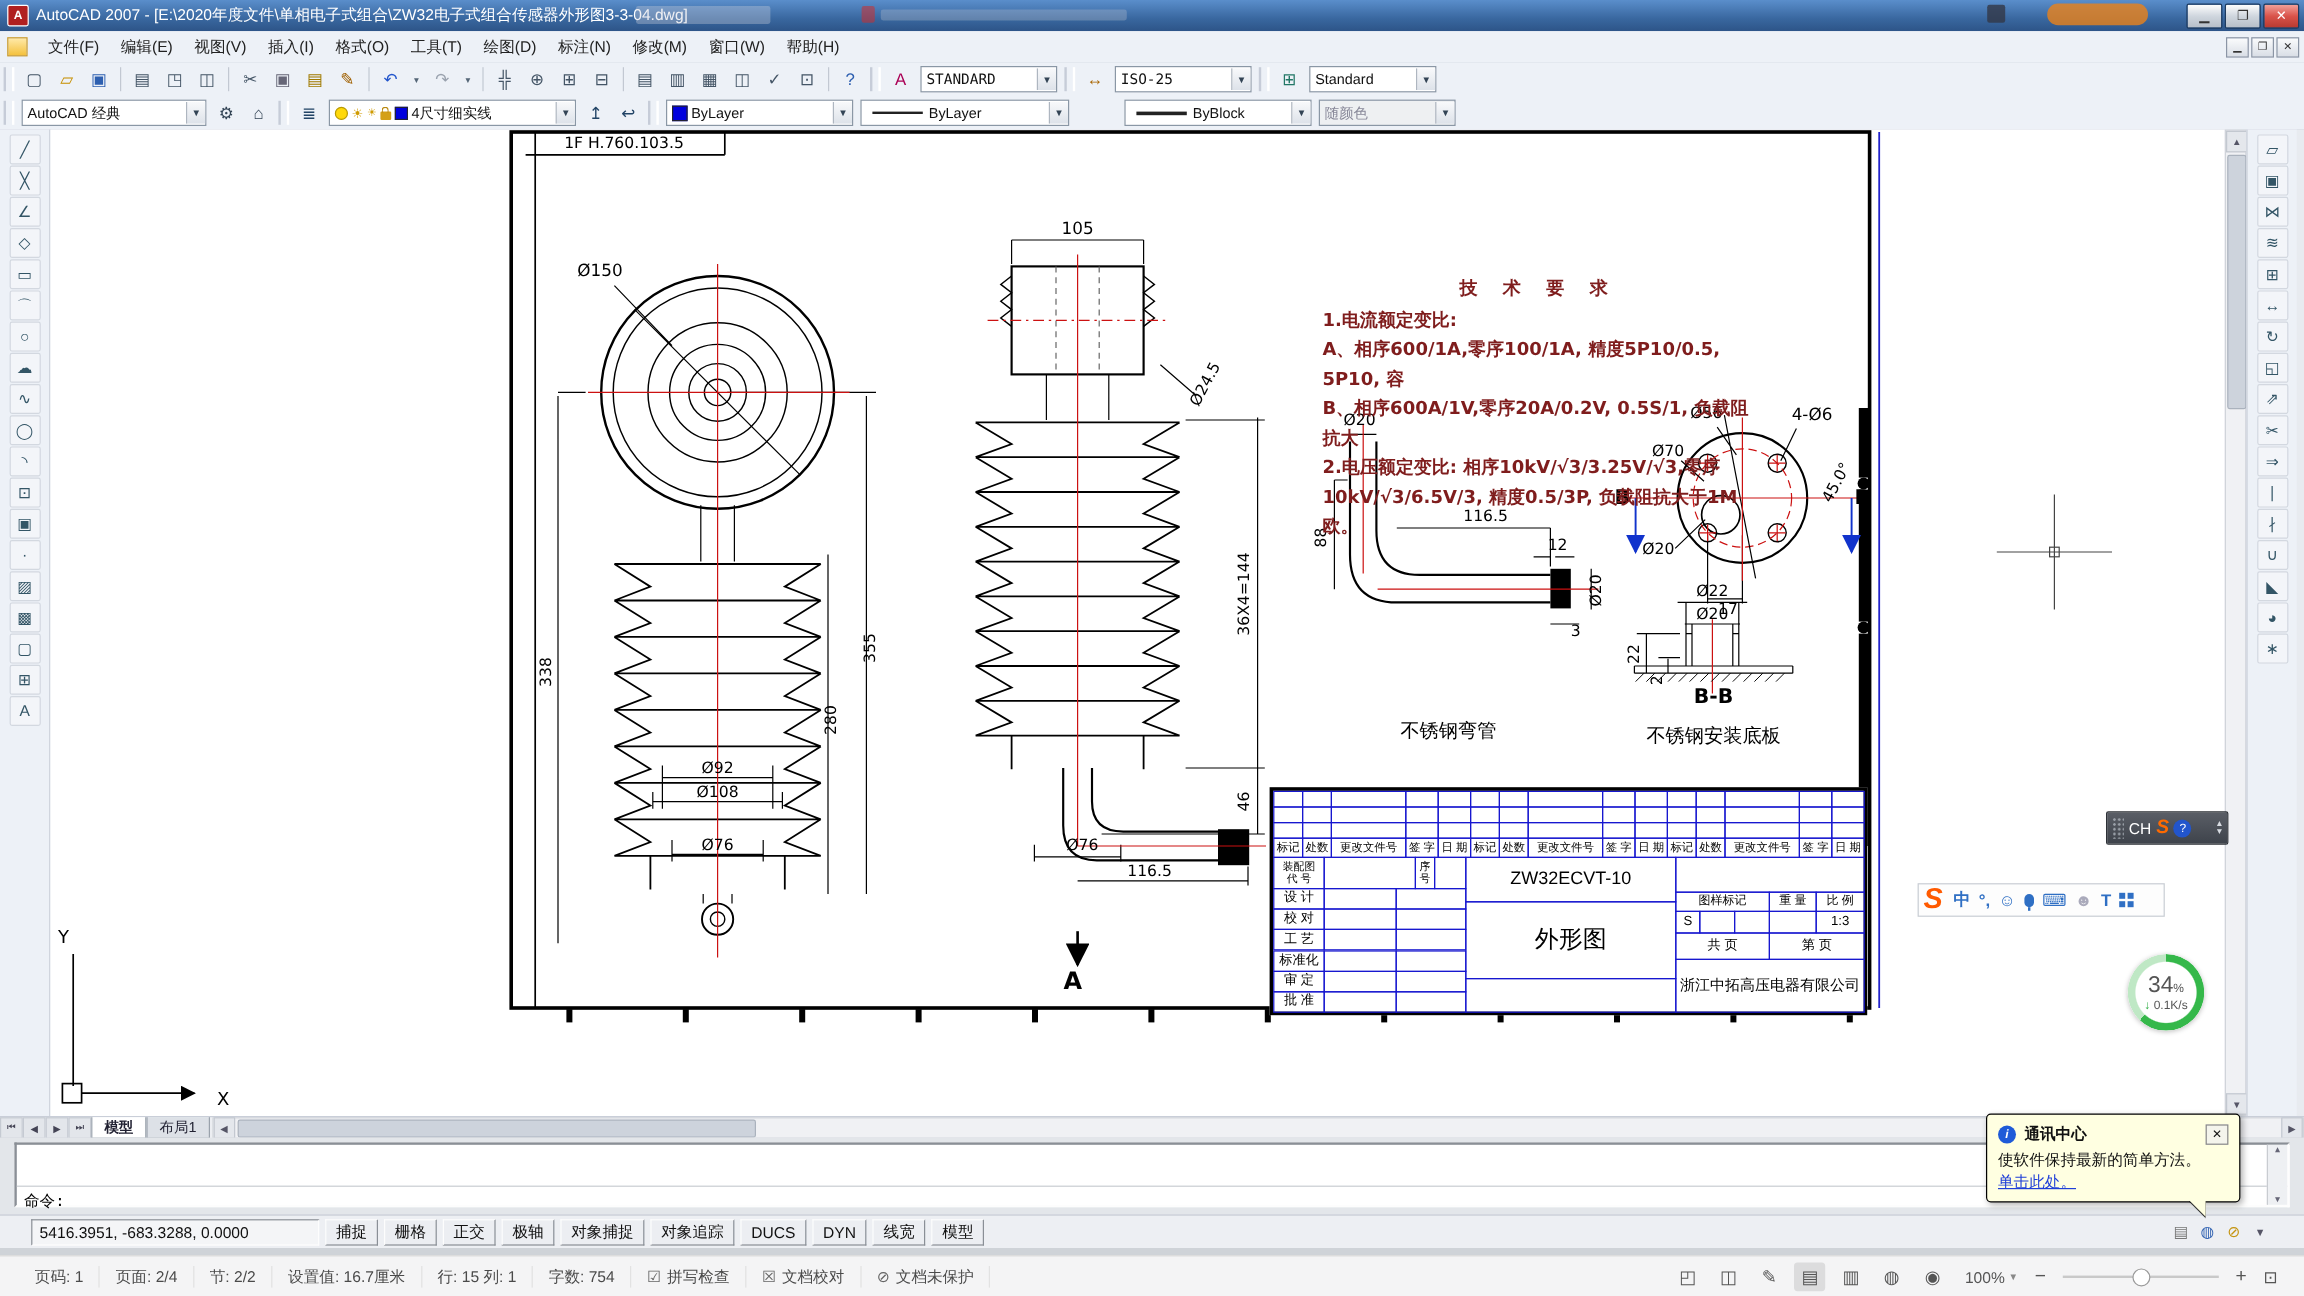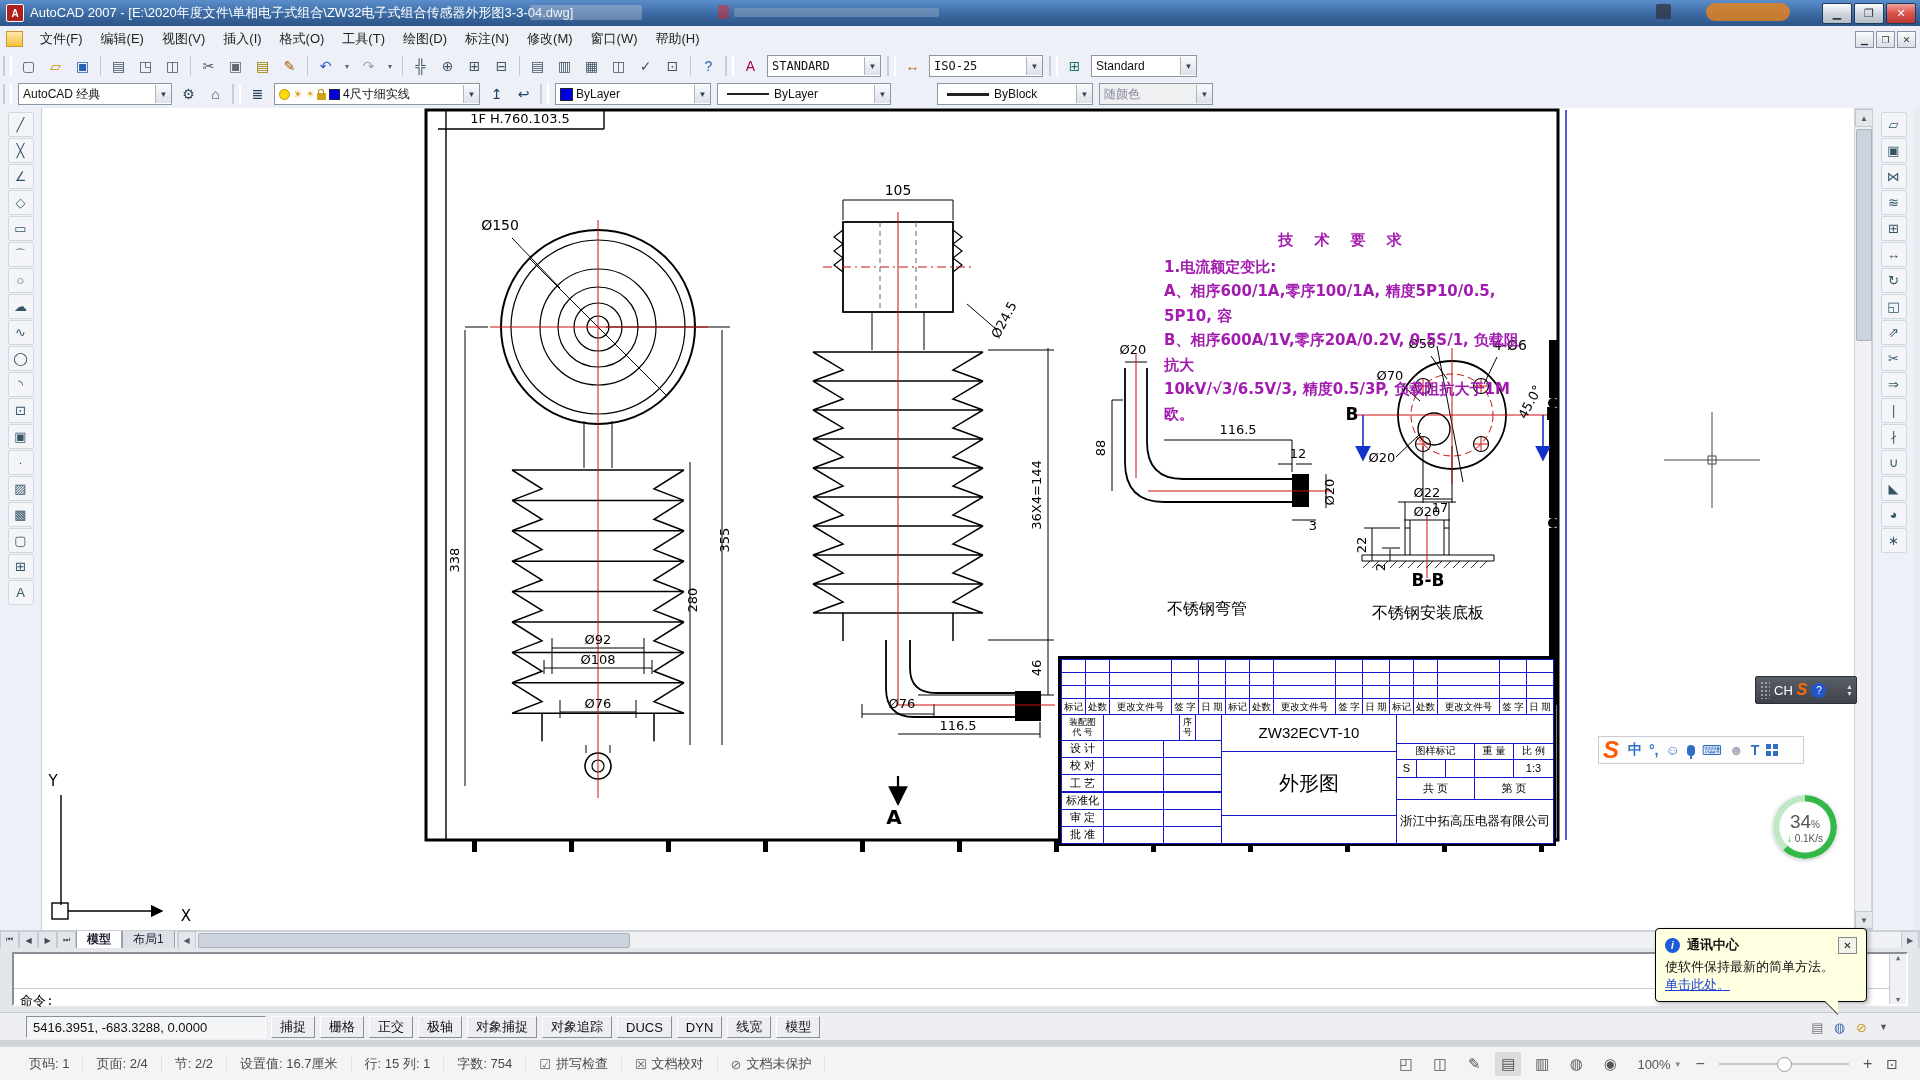--- a/index.html
+++ b/index.html
@@ -62,21 +62,21 @@
     display:flex;align-items:center;justify-content:center;font-size:13px;color:#356;margin:0 0 1px 0;}
   #canvas{position:absolute;left:42px;top:0;width:1812px;height:822px;background:#ffffff;}
   #vscroll{position:absolute;right:48px;top:0;width:18px;height:822px;background:#f0f1f4;border:1px solid #d0d4da;box-sizing:border-box;}
   .scr-arrow{width:16px;height:16px;background:#e4e7ec;border:1px solid #c3c8d0;font-size:8px;color:#556;
     display:flex;align-items:center;justify-content:center;}
   #vthumb{position:absolute;left:1px;top:20px;width:14px;height:210px;background:#cdd3dc;border:1px solid #aab2bd;border-radius:2px;}
 
   svg text{font-family:"DejaVu Sans",sans-serif;}
 
   
-  #technotes{position:absolute;left:1122px;top:120px;width:360px;color:#a21caf;
+  #technotes{position:absolute;left:1060px;top:120px;width:360px;color:#7f1d1d;
     font-size:15px;line-height:24.5px;font-weight:bold;font-family:"DejaVu Sans",sans-serif;}
   #technotes .tn-title{text-align:center;letter-spacing:8px;margin-bottom:2px;}
 
   
   #tblock{position:absolute;left:1016px;top:548px;width:492px;height:184px;border:3px solid #000;
     background:#fff;box-sizing:content-box;}
   .cell{position:absolute;border:1px solid #1717cf;box-sizing:border-box;display:flex;flex-direction:column;
     align-items:center;justify-content:center;color:#000;line-height:1.05;text-align:center;overflow:hidden;}
 
   
@@ -514,20 +514,21 @@
         </g>
       </svg>
 
       
       <div id="technotes">
         <div class="tn-title">技 术 要 求</div>
         <div id="tn-lines">
             <div>1.电流额定变比:</div>
             <div>A、相序600/1A,零序100/1A, 精度5P10/0.5, 5P10, 容</div>
             <div>B、相序600A/1V,零序20A/0.2V, 0.5S/1, 负载阻抗大</div>
+            <div>2.电压额定变比: 相序10kV/√3/3.25V/√3,零序</div>
             <div>10kV/√3/6.5V/3, 精度0.5/3P, 负载阻抗大于1M欧。</div>
           </div>
       </div>
 
       
       <div id="tblock">
           <div class="cell" style="left: 0px; top: 0px; width: 25px; height: 14px; font-size: 9.5px;"></div>
           <div class="cell" style="left: 0px; top: 13px; width: 25px; height: 14px; font-size: 9.5px;"></div>
           <div class="cell" style="left: 0px; top: 26px; width: 25px; height: 14px; font-size: 9.5px;"></div>
           <div class="cell" style="left: 0px; top: 39px; width: 25px; height: 17px; font-size: 9.5px;">标记</div>

